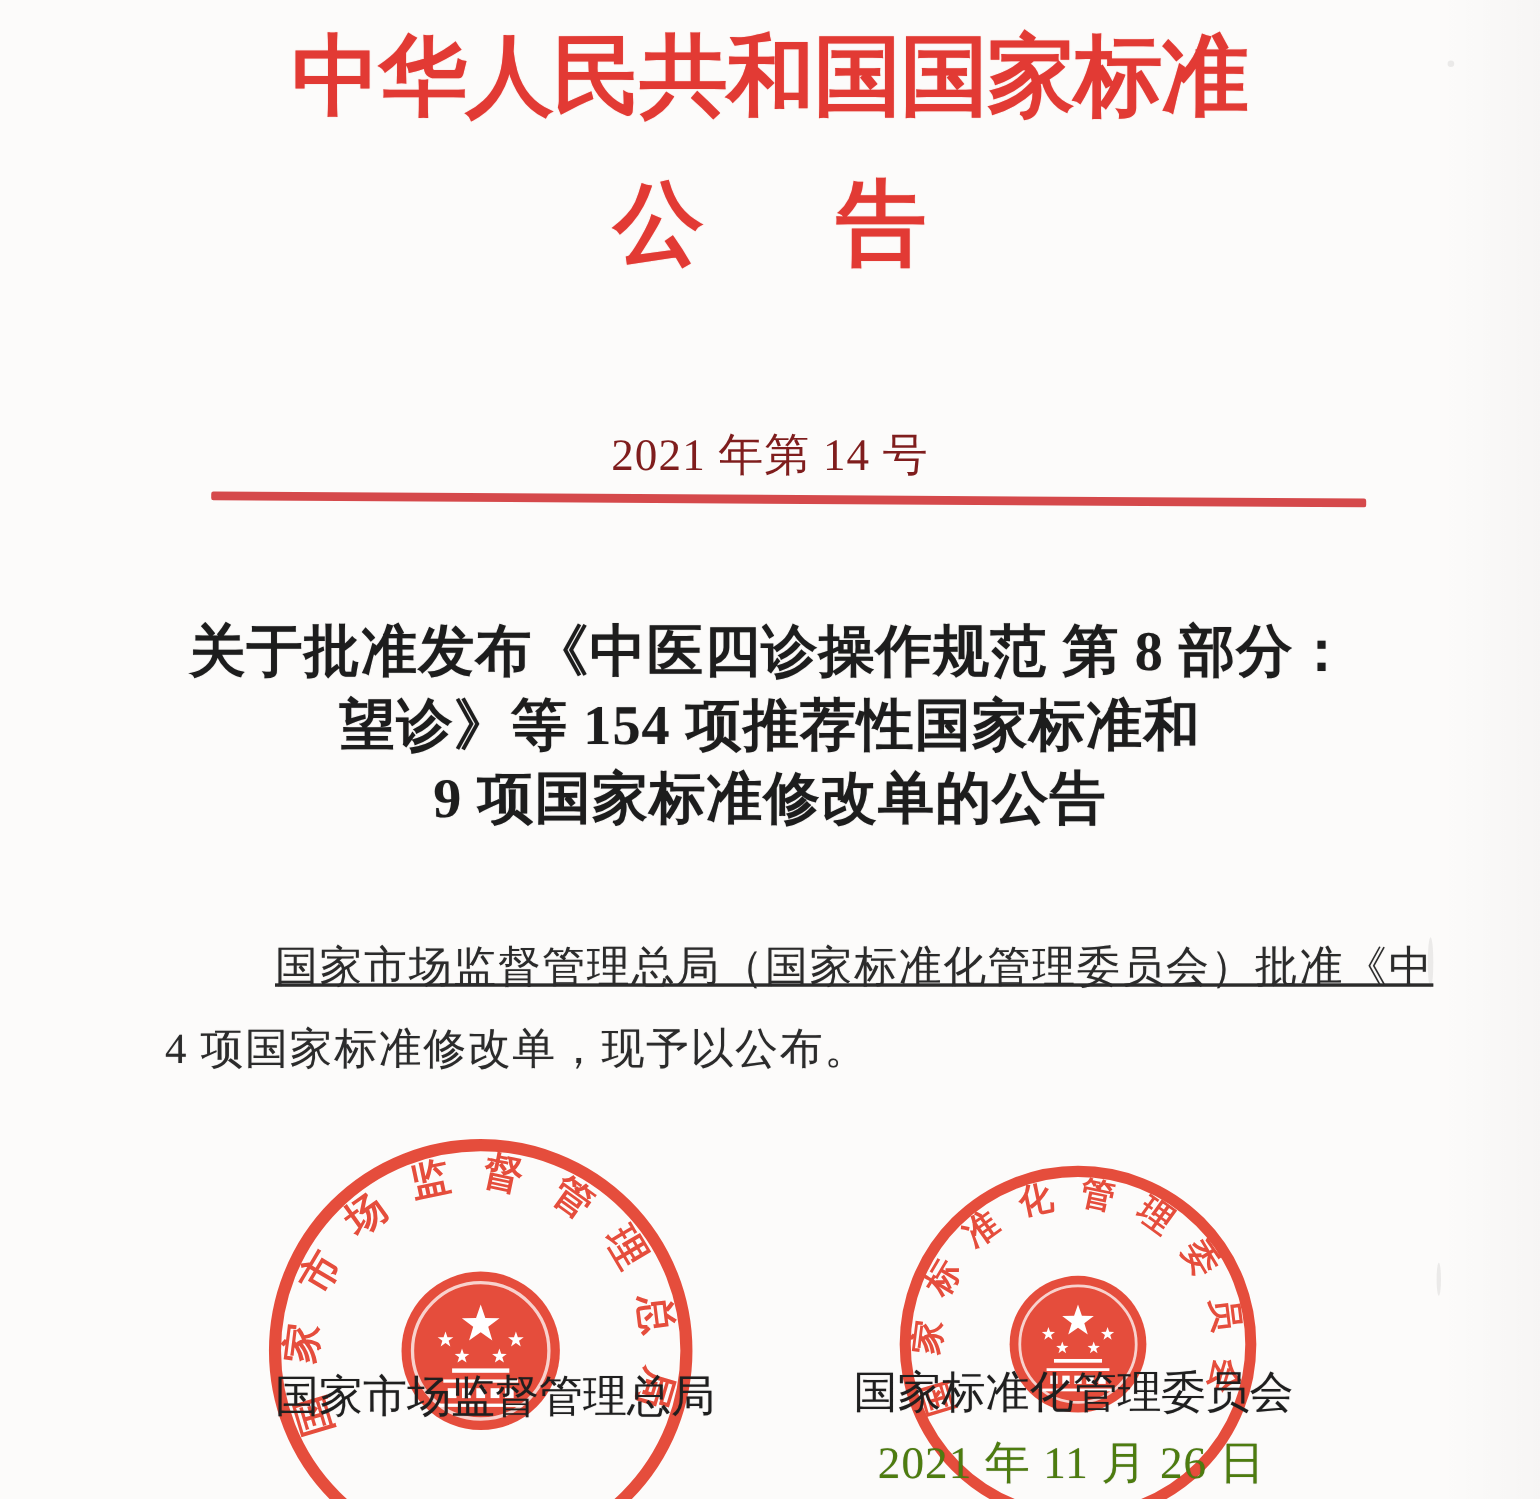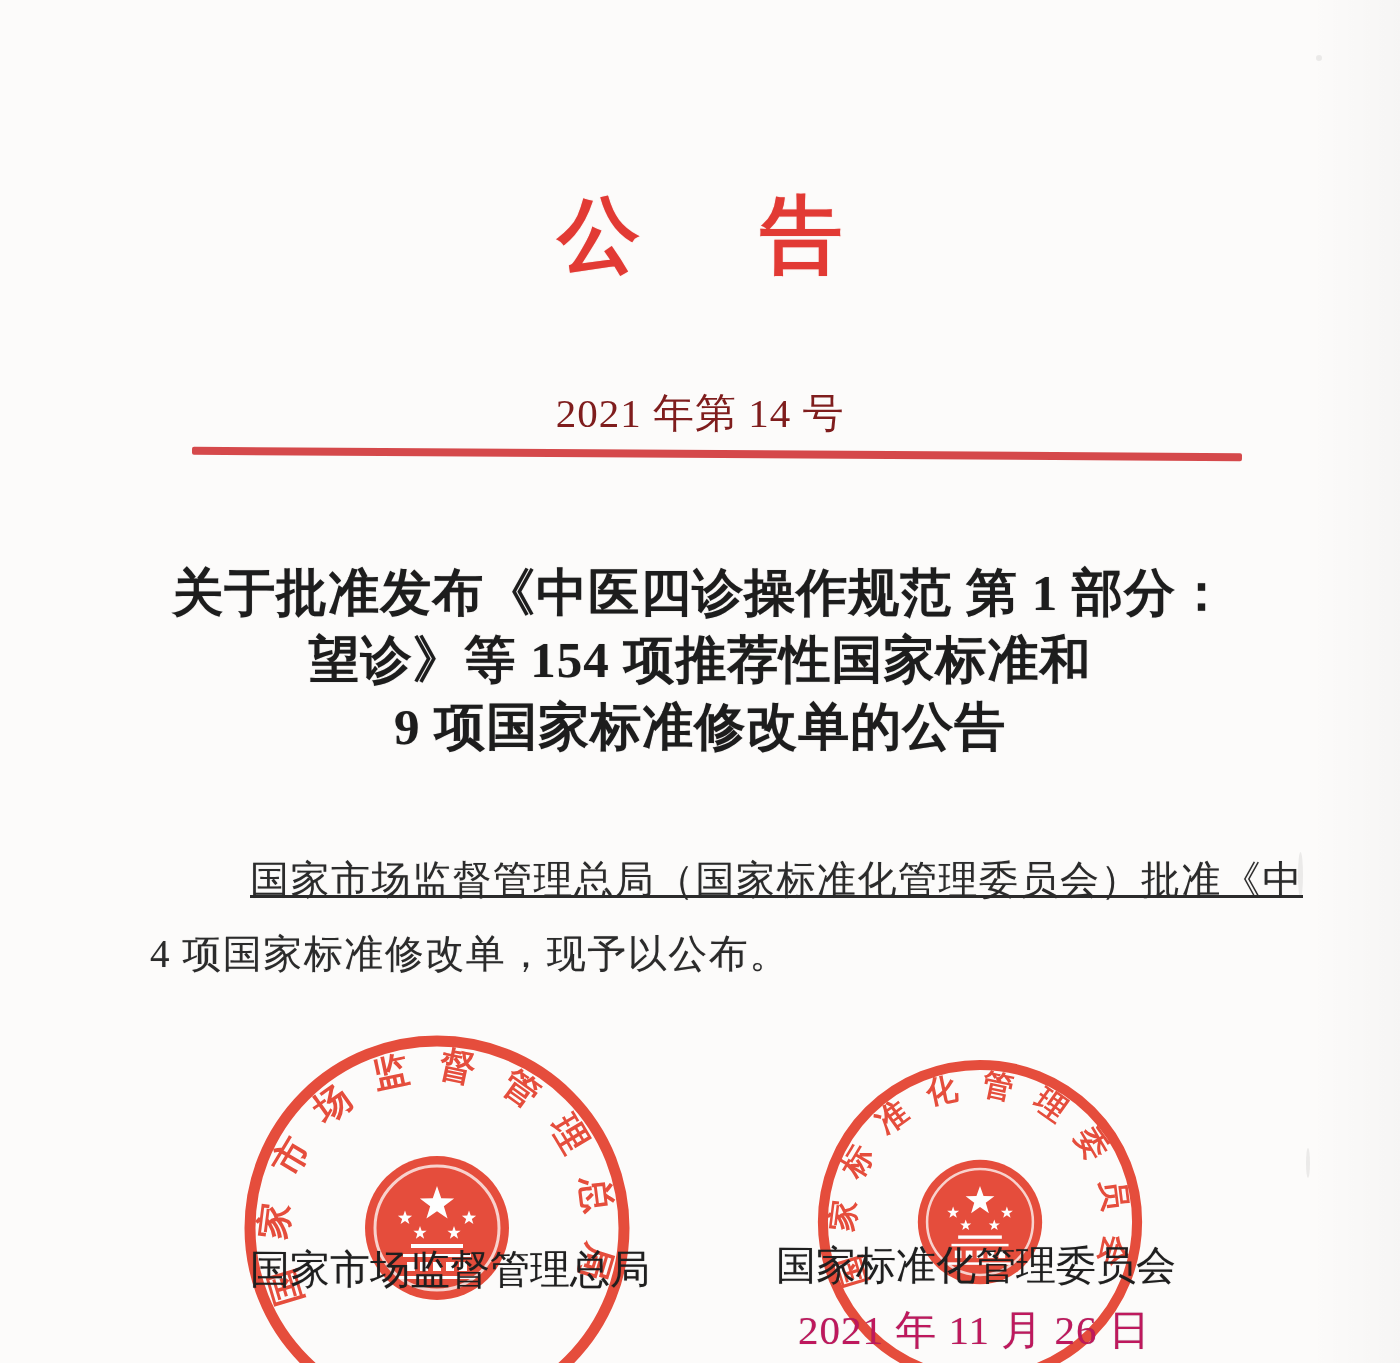--- a/index.html
+++ b/index.html
@@ -38,21 +38,21 @@
     text-align: center;
     font-size: 80px;
     font-weight: 700;
     letter-spacing: -1px;
     color: #e23a34;
     text-shadow: 0 0 1px rgba(226,58,52,0.45);
     white-space: nowrap;
   }
   .announcement {
     position: absolute;
-    top: 181px;
+    top: 149px;
     left: 0;
     width: 100%;
     text-align: center;
     font-size: 82px;
     font-weight: 700;
     word-spacing: 100px;
     color: #e23a34;
     text-shadow: 0 0 1px rgba(226,58,52,0.45);
   }
   .doc-number {
@@ -122,41 +122,42 @@
     text-shadow: 0 0 1px rgba(0,0,0,0.3);
     white-space: nowrap;
   }
   .sig-left  { left: 250px; top: 1242px; }
   .sig-right { left: 776px; top: 1238px; }
   .sig-date {
     position: absolute;
     left: 798px;
     top: 1303px;
     font-size: 41px;
-    color: #be185d;
+    color: #4d7c0f;
     z-index: 5;
     letter-spacing: 1px;
     text-shadow: 0 0 1px rgba(0,0,0,0.3);
     white-space: nowrap;
   }
 </style>
 </head>
 <body>
 
 <div class="page">
 
+  <div class="header-title">中华人民共和国国家标准</div>
 
   <div class="announcement">公 告</div>
 
   <div class="doc-number">2021 年第 14 号</div>
 
   <div class="red-rule"></div>
 
   <div class="doc-title">
-    <div>关于批准发布《中医四诊操作规范 第 1 部分：</div>
+    <div>关于批准发布《中医四诊操作规范 第 8 部分：</div>
     <div>望诊》等 154 项推荐性国家标准和</div>
     <div>9 项国家标准修改单的公告</div>
   </div>
 
   <div class="body-text">
     <div class="indent">国家市场监督管理总局（国家标准化管理委员会）批准《中</div>
     <div>4 项国家标准修改单，现予以公布。</div>
   </div>
 
   <svg class="seal seal-left" viewBox="0 0 400 400" xmlns="http://www.w3.org/2000/svg" xmlns:xlink="http://www.w3.org/1999/xlink">

